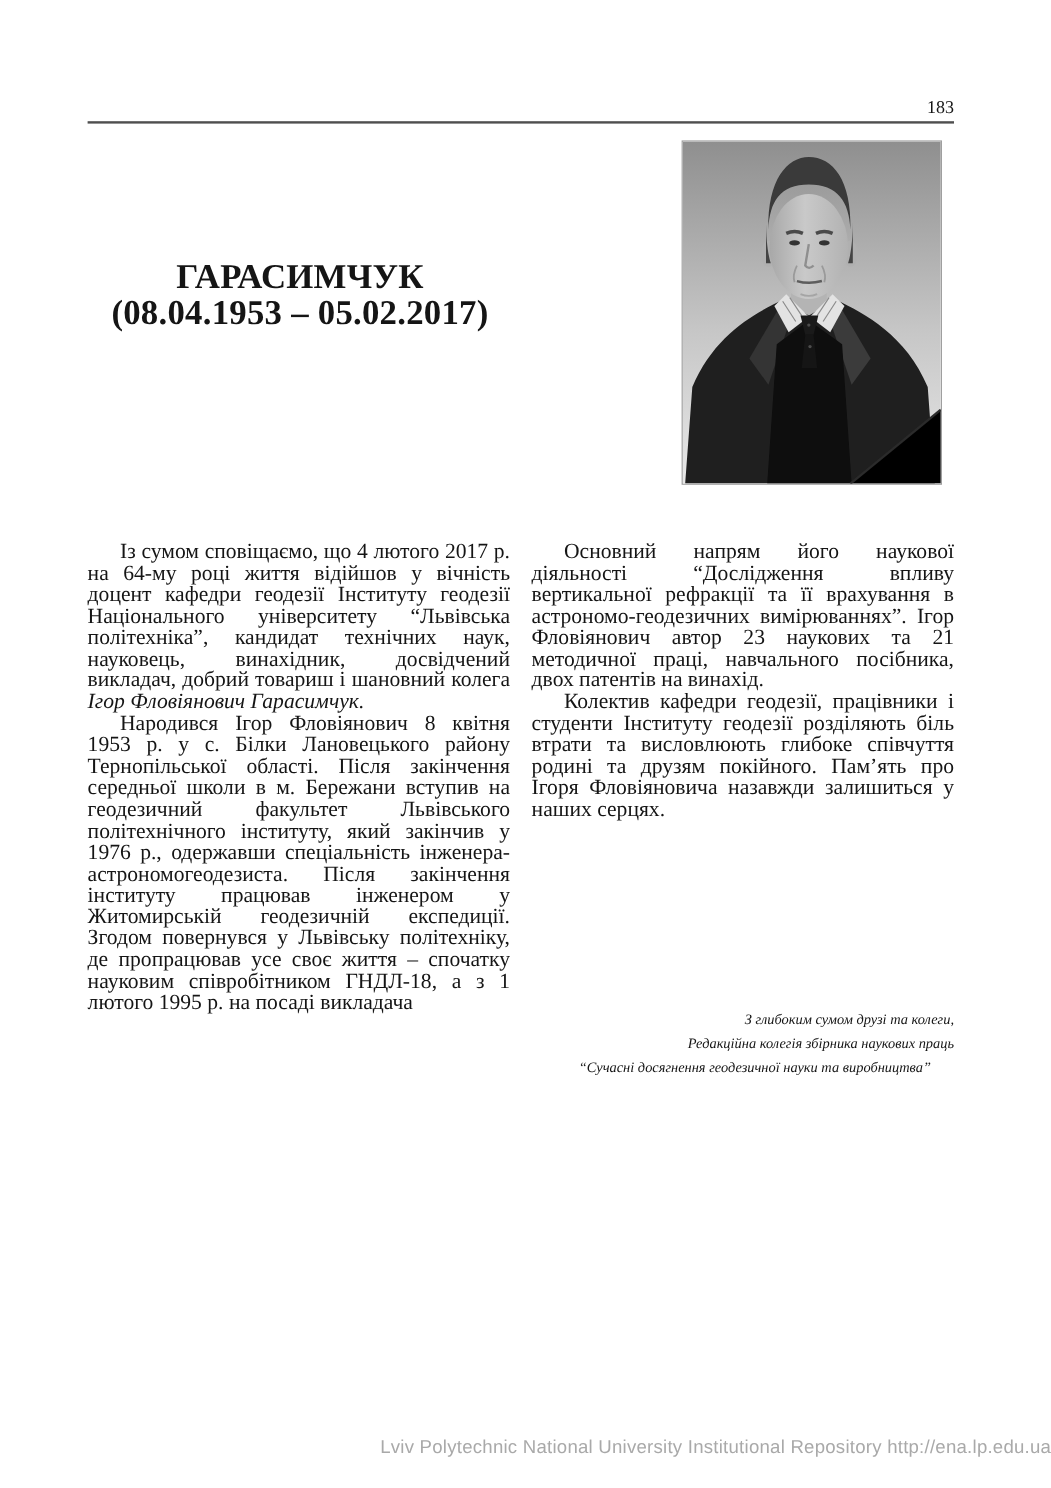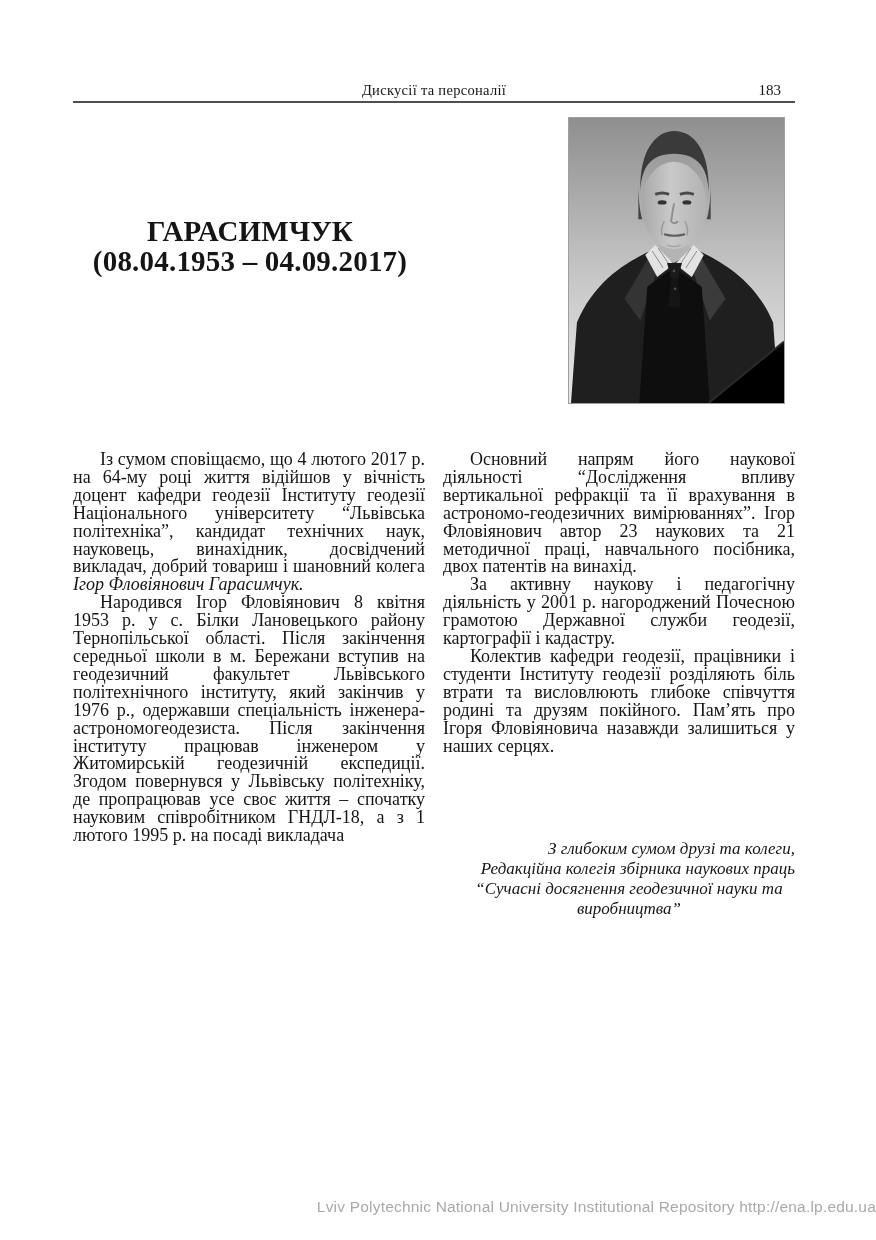--- a/index.html
+++ b/index.html
@@ -11,21 +11,21 @@
     overflow: hidden;
     font-family: "Liberation Serif", serif;
     color: #151515;
   }
   
   .running-head {
     position: absolute; left: 73px; top: 82px; width: 722px;
     text-align: center; font-size: 14.5px; letter-spacing: 0.3px;
   }
   .page-num {
-    position: absolute; top: 82px; right: 95px;
+    position: absolute; top: 82px; right: 81px;
     font-size: 15px;
     margin-left: 32px;
   }
   .head-rule {
     position: absolute; left: 73px; top: 101px; width: 722px; height: 2px;
     background: #4f4f4f;
   }
   
   .photo {
     position: absolute; left: 568px; top: 117px; width: 217px; height: 287px;
@@ -43,38 +43,37 @@
     position: absolute; left: 73px; top: 451px; width: 722px;
     display: flex; column-gap: 18px;
   }
   .col { width: 352px; font-size: 18px; line-height: 17.9px; text-align: justify; }
   .col p { margin: 0; }
   .col p.ind { text-indent: 27px; }
   .col .it { font-style: italic; }
   
   .signature {
     position: absolute; right: 81px; top: 839px; width: 332px;
-    font-style: italic; font-size: 17px; line-height: 20px;
+    font-style: italic; font-size: 12px; line-height: 20px;
   }
   .signature .sig-right { text-align: right; }
   .signature .sig-center { text-align: center; }
   
   .footer-note {
     position: absolute; left: 0; top: 1198px; width: 876px;
     text-align: right;
     font-family: "Liberation Sans", sans-serif;
     font-size: 15.5px; color: #a9a9a9; letter-spacing: 0.2px;
   }
 </style>
 </head>
 <body>
 
 <div id="page">
 
-  <div class="running-head">Дискусії та персоналії</div>
   <div class="page-num">183</div>
   <div class="head-rule"></div>
 
   <div class="photo">
     <svg viewBox="0 0 217 287" preserveAspectRatio="none">
       <defs>
         <linearGradient id="bgGrad" x1="0" y1="0" x2="0" y2="1">
           <stop offset="0" stop-color="#8f8f8f"></stop>
           <stop offset="0.55" stop-color="#c6c6c6"></stop>
           <stop offset="1" stop-color="#e8e8e8"></stop>
@@ -131,31 +130,30 @@
       <circle cx="106" cy="154" r="1.4" fill="#4c4c4c"></circle>
       <circle cx="107" cy="172" r="1.4" fill="#4c4c4c"></circle>
 
       <polygon points="141,287 217,225 217,287" fill="#000000"></polygon>
       <line x1="141" y1="287" x2="217" y2="225" stroke="#2b2b2b" stroke-width="2"></line>
     </svg>
   </div>
 
   <div class="title-block">
     <div>ГАРАСИМЧУК</div>
-    <div>(08.04.1953 – 04.09.2017)</div>
+    <div>(08.04.1953 – 05.02.2017)</div>
   </div>
 
   <div class="body-cols">
     <div class="col">
       <p class="ind"><span>Із сумом сповіщаємо, що 4 лютого 2017 р. на 64-му році життя відійшов у вічність доцент кафедри геодезії Інституту геодезії Національного університету “Львівська політехніка”, кандидат технічних наук, науковець, винахідник, досвідчений викладач, добрий товариш і шановний колега </span><span class="it">Ігор Фловіянович Гарасимчук.</span></p>
       <p class="ind">Народився Ігор Фловіянович 8 квітня 1953 р. у с. Білки Лановецького району Тернопільської області. Після закінчення середньої школи в м. Бережани вступив на геодезичний факультет Львівського політехнічного інституту, який закінчив у 1976 р., одержавши спеціальність інженера-астрономогеодезиста. Після закінчення інституту працював інженером у Житомирській геодезичній експедиції. Згодом повернувся у Львівську політехніку, де пропрацював усе своє життя – спочатку науковим співробітником ГНДЛ-18, а з 1 лютого 1995 р. на посаді викладача</p>
     </div>
     <div class="col">
       <p class="ind">Основний напрям його наукової діяльності “Дослідження впливу вертикальної рефракції та її врахування в астрономо-геодезичних вимірюваннях”. Ігор Фловіянович автор 23 наукових та 21 методичної праці, навчального посібника, двох патентів на винахід.</p>
-      <p class="ind">За активну наукову і педагогічну діяльність у 2001 р. нагороджений Почесною грамотою Державної служби геодезії, картографії і кадастру.</p>
       <p class="ind">Колектив кафедри геодезії, працівники і студенти Інституту геодезії розділяють біль втрати та висловлюють глибоке співчуття родині та друзям покійного. Пам’ять про Ігоря Фловіяновича назавжди залишиться у наших серцях.</p>
     </div>
   </div>
 
   <div class="signature">
     <div class="sig-right">З глибоким сумом друзі та колеги,</div>
     <div class="sig-right">Редакційна колегія збірника наукових праць</div>
     <div class="sig-center">“Сучасні досягнення геодезичної науки та виробництва”</div>
   </div>
 

